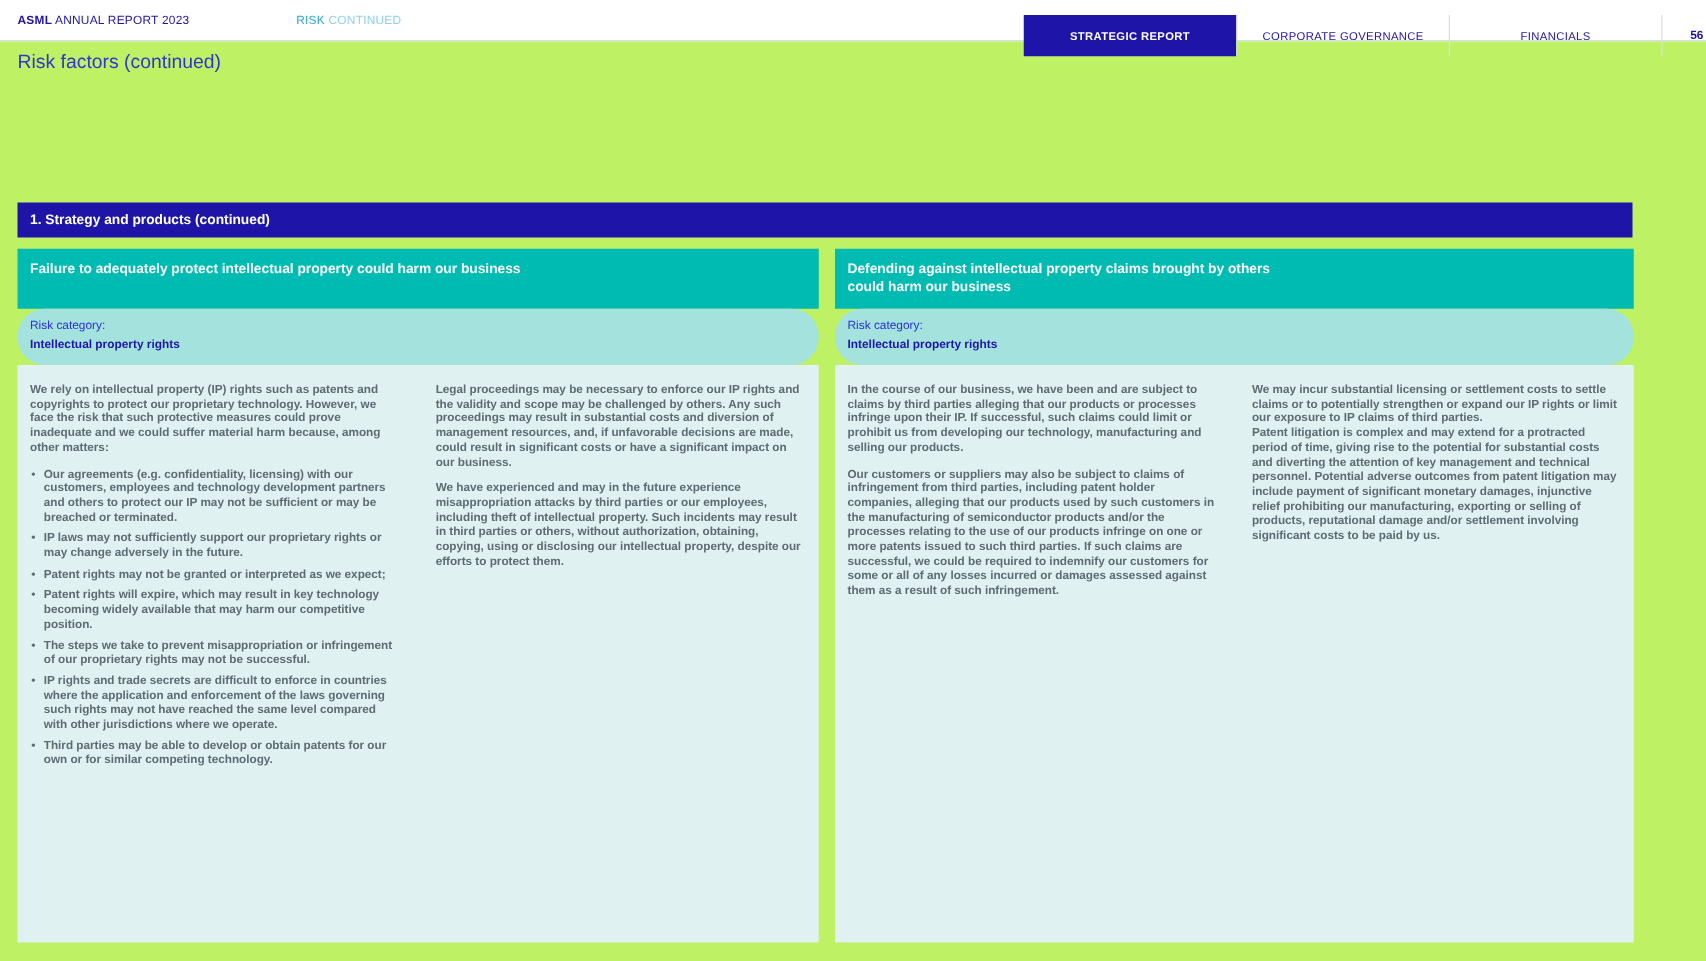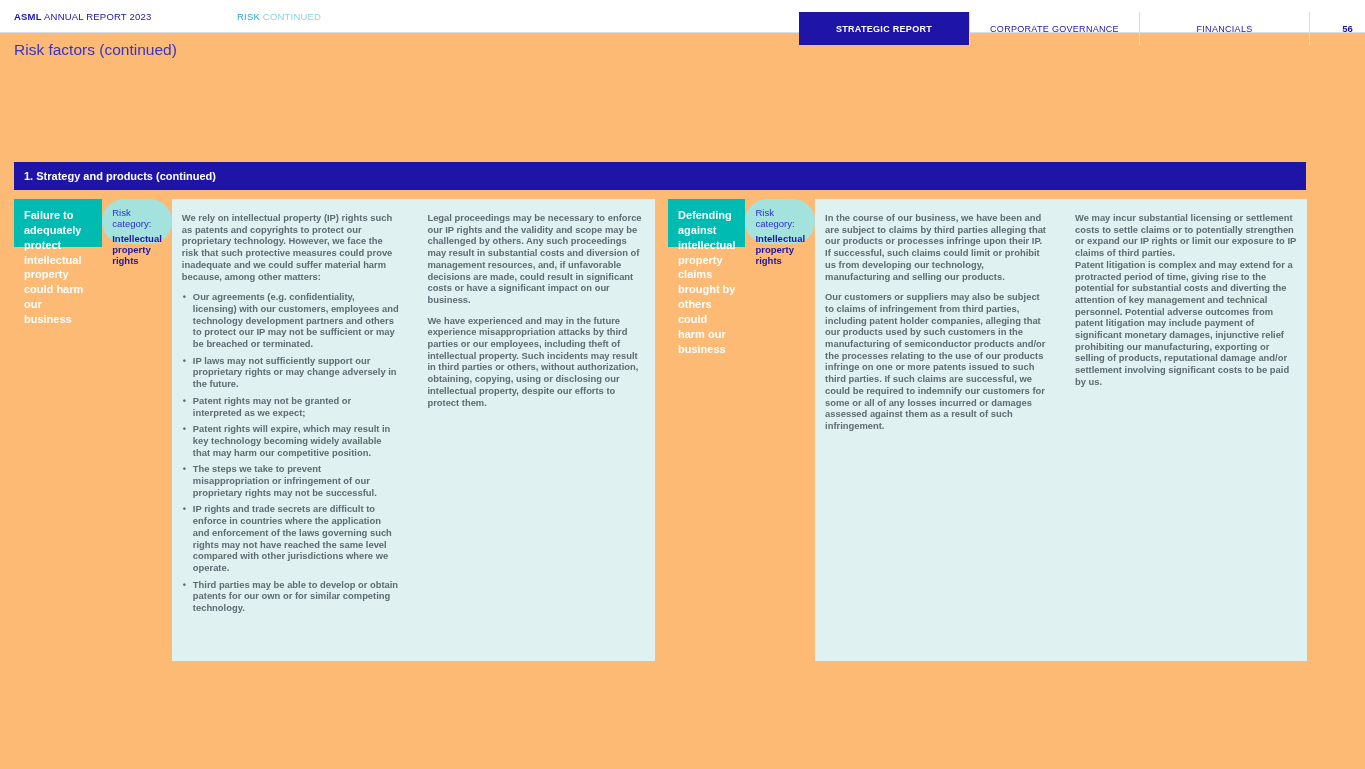--- a/index.html
+++ b/index.html
@@ -1,19 +1,19 @@
 <!DOCTYPE html>
 <html style="--navy: #1E14A8; --teal: #00BBB1; --teal-mid: #A3E2DD; --teal-light: #DFF1F0; --cyan: #29A5D6; --cyan-light: #8ED1E6; --title-blue: #3434CE; --cat-blue: #2B2FD4; --body-gray: #5E6B73;"><head>
 <meta charset="utf-8">
 <style>
   * { margin:0; padding:0; box-sizing:border-box; }
   html,body { background:#ffffff; }
   .page {
     position:relative; width:1365px; height:769px; overflow:hidden;
-    background:#fdba74; font-family:"Liberation Sans", sans-serif;
+    background:#bef264; font-family:"Liberation Sans", sans-serif;
   }
 
   
   .topbar {
     position:absolute; top:0; left:0; width:1365px; height:33px;
     background:#fff; border-bottom:1px solid #d9dde4;
   }
   .brand {
     position:absolute; left:14px; top:11px; font-size:9.5px; letter-spacing:.2px;
     color:var(--navy,#1E14A8); white-space:nowrap;
@@ -29,42 +29,42 @@
   }
   .tab {
     width:170px; height:33px; display:flex; align-items:center; justify-content:center;
     font-size:9px; letter-spacing:.3px; color:var(--navy,#1E14A8);
     border-left:1px solid #d9dde4; cursor:pointer;
   }
   .tab.active {
     background:var(--navy,#1E14A8); color:#fff; font-weight:bold; border-left:none;
   }
   .pagenum {
-    width:56px; height:33px; display:flex; align-items:center; justify-content:center;
+    width:36px; height:33px; display:flex; align-items:center; justify-content:center;
     font-size:9.5px; font-weight:bold; color:var(--navy,#1E14A8);
     border-left:1px solid #d9dde4;
     padding-left:20px;
   }
 
   
   .page-title {
     position:absolute; left:14px; top:41px; font-size:15.5px; font-weight:normal;
     color:var(--title-blue,#3434CE);
   }
 
   
   .banner {
     position:absolute; left:14px; top:162px; width:1292px; height:28px;
     background:var(--navy,#1E14A8); color:#fff; font-size:11px; font-weight:bold;
     display:flex; align-items:center; padding:0 10px;
   }
 
   
   .cards { position:absolute; left:14px; top:199px; width:1293px; display:flex; gap:13px; }
-  .card { display:flex; flex-direction:row; }
+  .card { display:flex; flex-direction:column; }
   .card.left  { width:641px; }
   .card.right { width:639px; }
   .card-title {
     height:48px; background:var(--teal,#00BBB1); color:#fff;
     font-size:11px; font-weight:bold; line-height:1.35;
     padding:9px 10px 0 10px; white-space:pre-line;
   }
   .risk-strip {
     height:45px; background:var(--teal-mid,#A3E2DD); padding:8px 10px 0 10px;border-radius:22px;
   }

